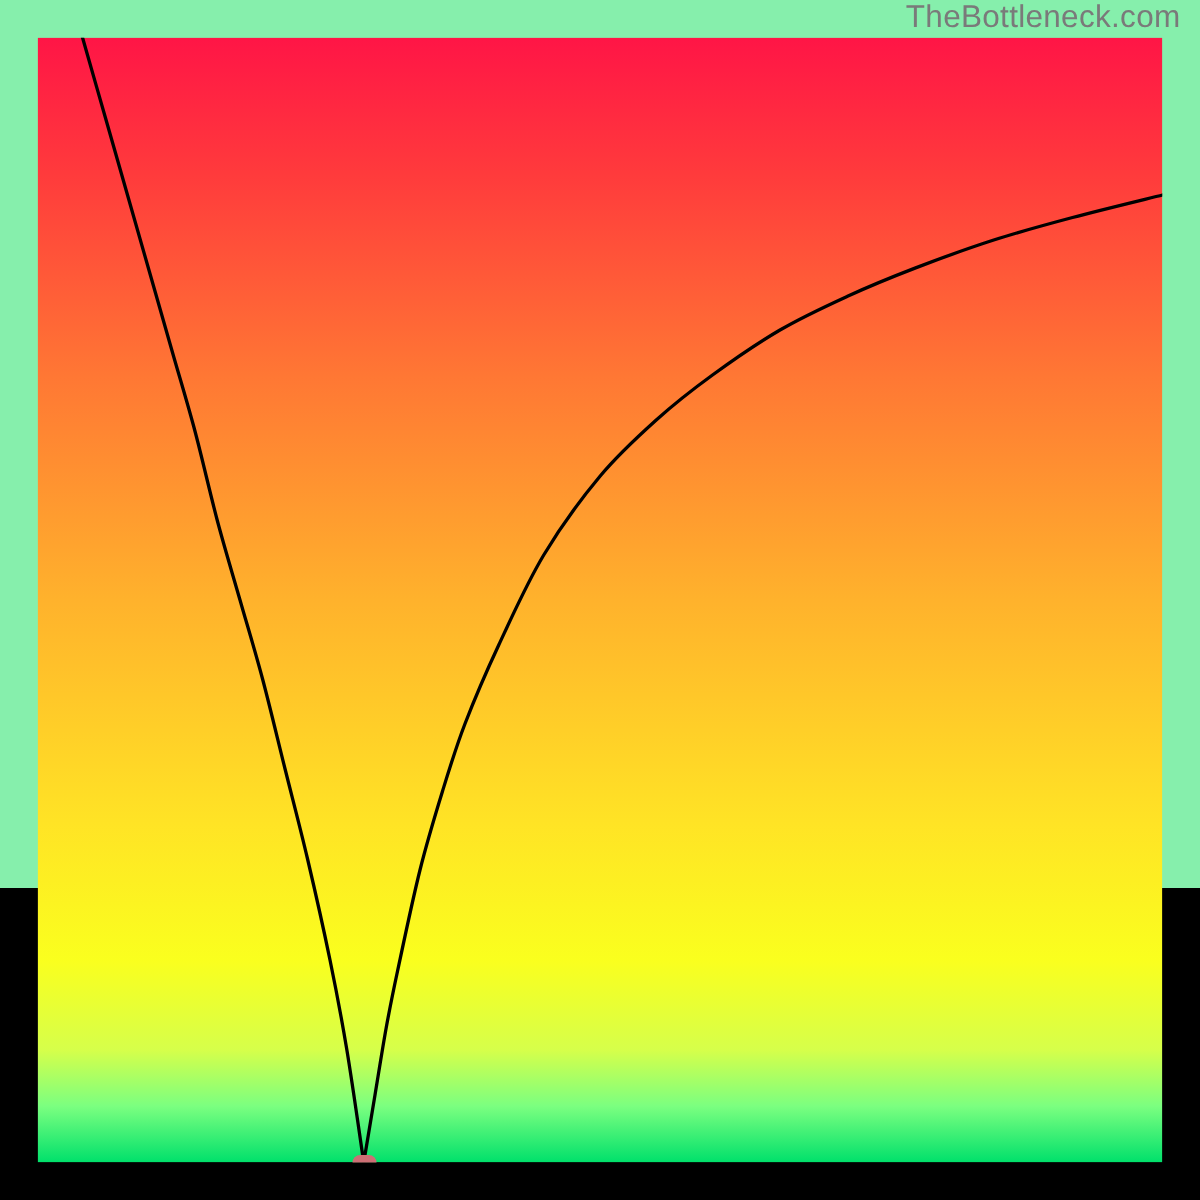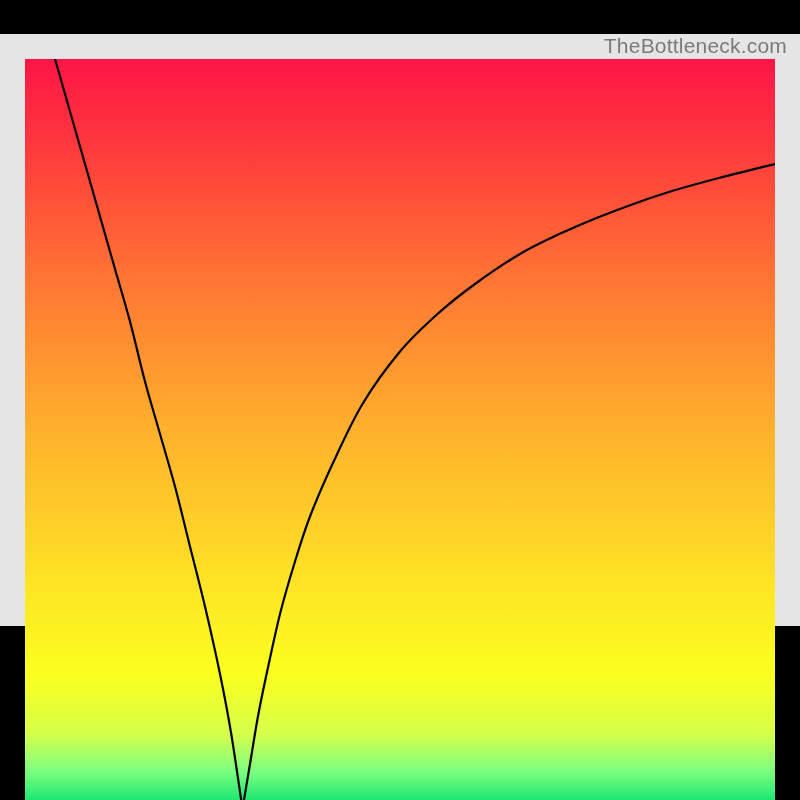--- a/index.html
+++ b/index.html
@@ -8,22 +8,21 @@
     width: 800px;
     height: 800px;
     background: #000;
     overflow: hidden;
     font-family: Arial, Helvetica, sans-serif;
   }
   .frame {
     position: absolute;
     top: 0; left: 0;
     width: 800px; height: 592px;
-    background: #e5e5e5;
-    margin-top: 34px;
+    background: #86efac;
   }
   .plot-area {
     position: absolute;
     left: 25px;
     top: 25px;
     width: 750px;
     height: 750px;
     overflow: hidden;
   }
   .watermark {

